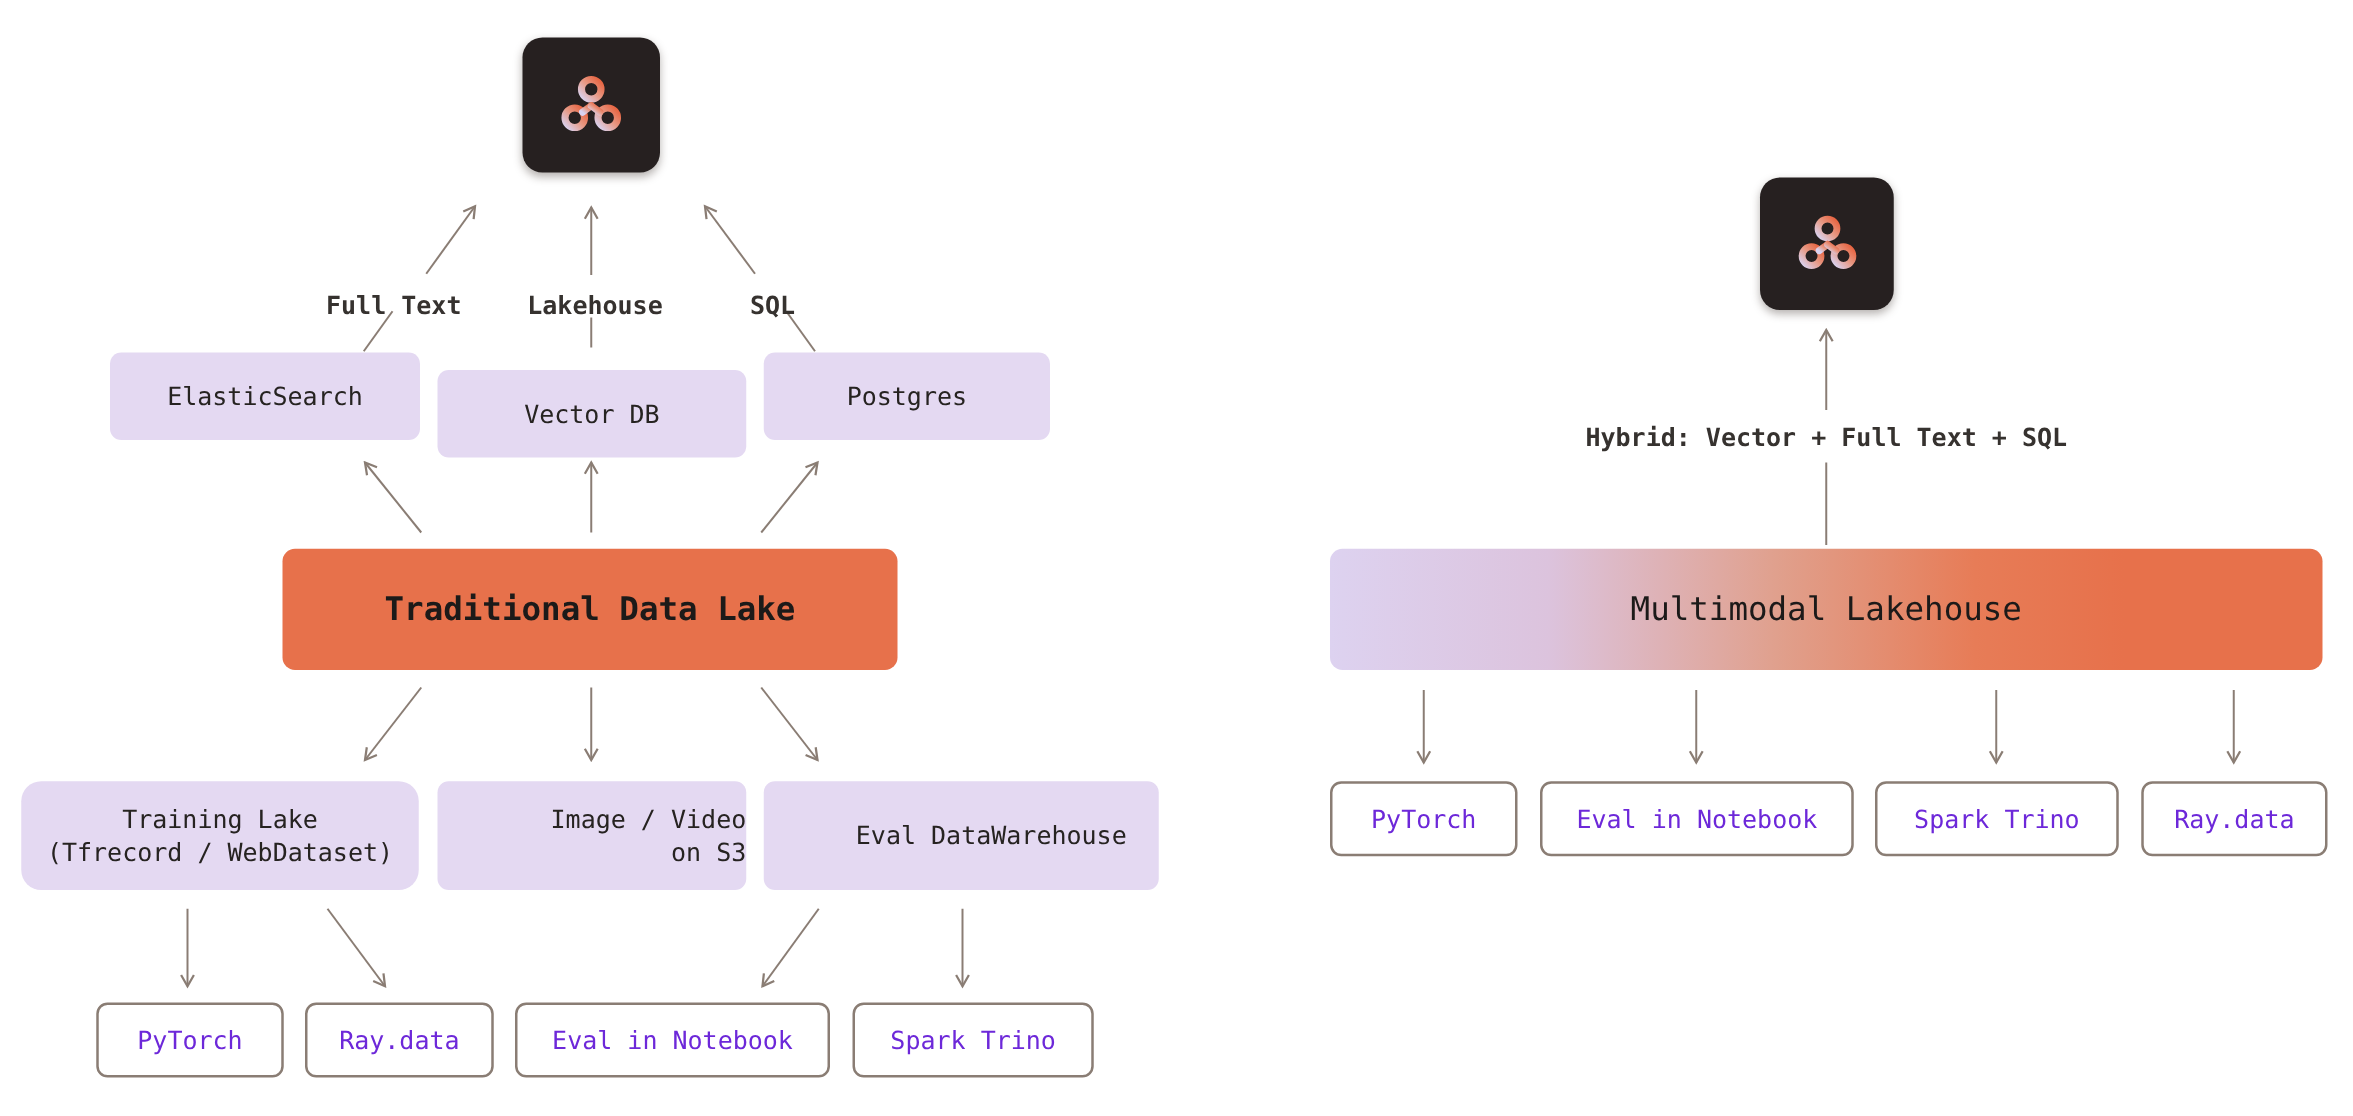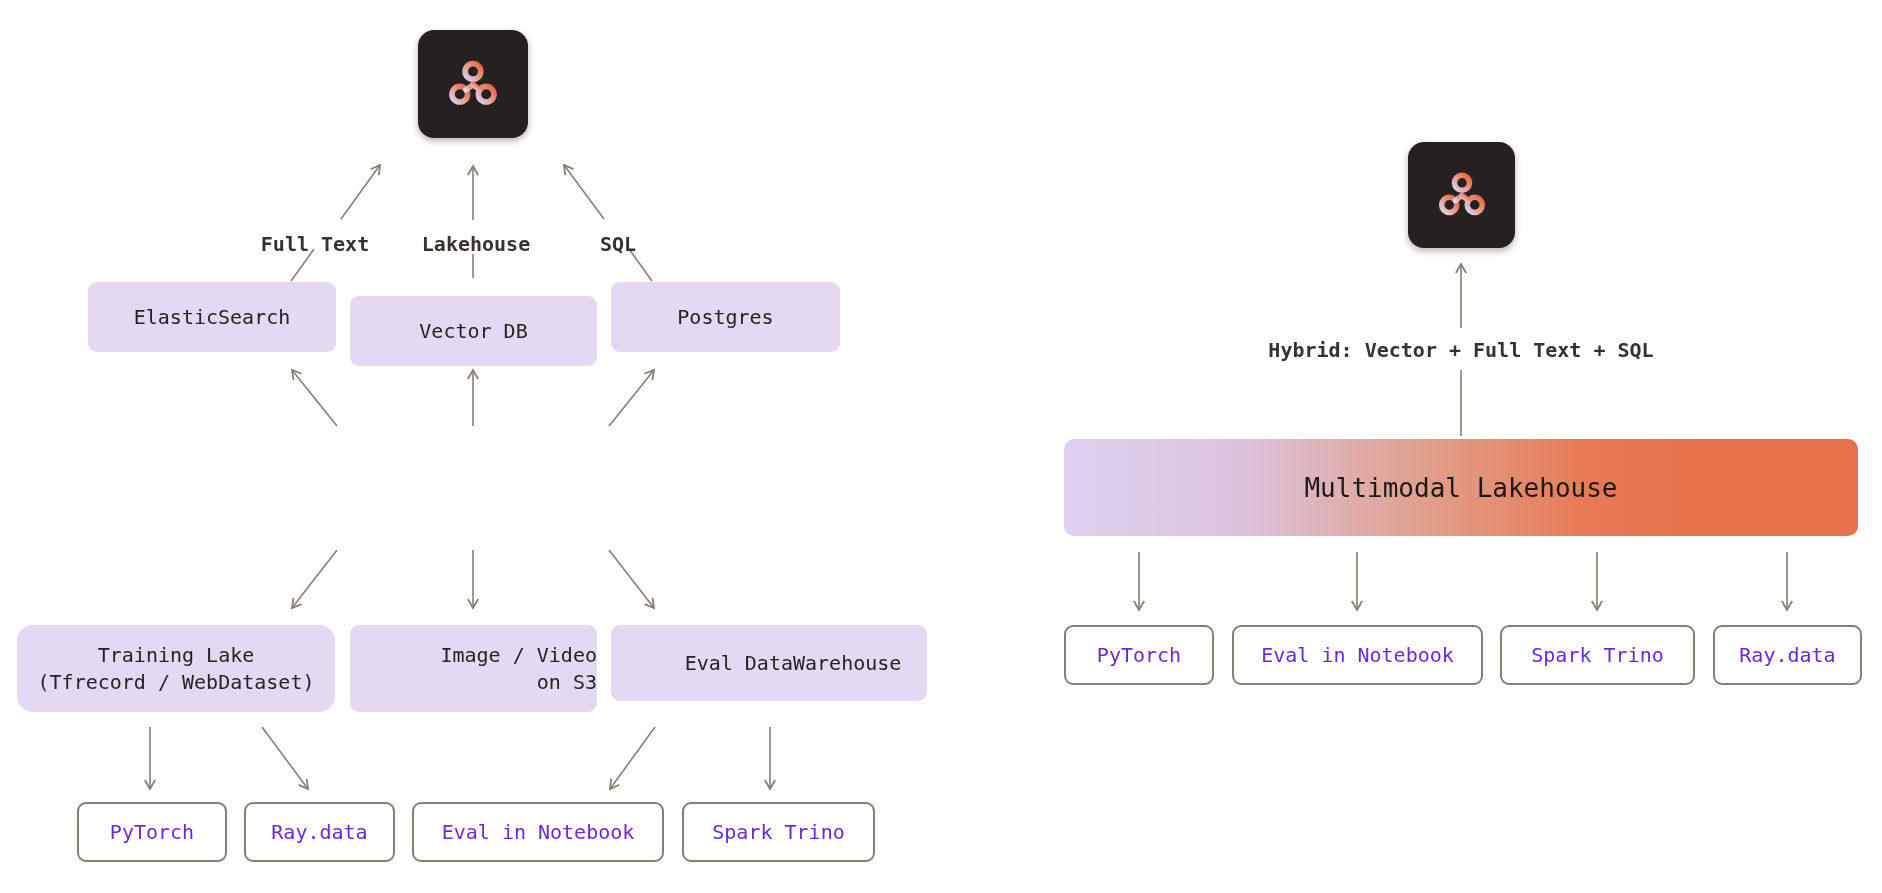--- a/index.html
+++ b/index.html
@@ -111,30 +111,33 @@
   <div class="node purple" style="left:88px;top:282px;width:248px;height:70px;">
     <span>ElasticSearch</span>
   </div>
   <div class="node purple" style="left:350px;top:296px;width:247px;height:70px;">
     <span>Vector DB</span>
   </div>
   <div class="node purple" style="left:611px;top:282px;width:229px;height:70px;">
     <span>Postgres</span>
   </div>
 
+  <div class="node orange" style="left:226px;top:439px;width:492px;height:97px;">
+    <span>Traditional Data Lake</span>
+  </div>
 
   <div class="node purple" style="left:17px;top:625px;width:318px;height:87px;border-radius:16px;">
     <span>Training Lake</span>
     <span>(Tfrecord / WebDataset)</span>
   </div>
   <div class="node purple" style="left:350px;top:625px;width:247px;height:87px;align-items:flex-end;">
     <span>Image / Video</span>
     <span>on S3</span>
   </div>
-  <div class="node purple" style="left:611px;top:625px;width:316px;height:76px;padding-left:48px;">
+  <div class="node purple" style="left:611px;top:625px;width:316px;height:87px;padding-left:48px;">
     <span>Eval DataWarehouse</span>
   </div>
 
   <div class="node plain" style="left:77px;top:802px;width:150px;height:60px;">
     <span>PyTorch</span>
   </div>
   <div class="node plain" style="left:244px;top:802px;width:151px;height:60px;">
     <span>Ray.data</span>
   </div>
   <div class="node plain" style="left:412px;top:802px;width:252px;height:60px;">

